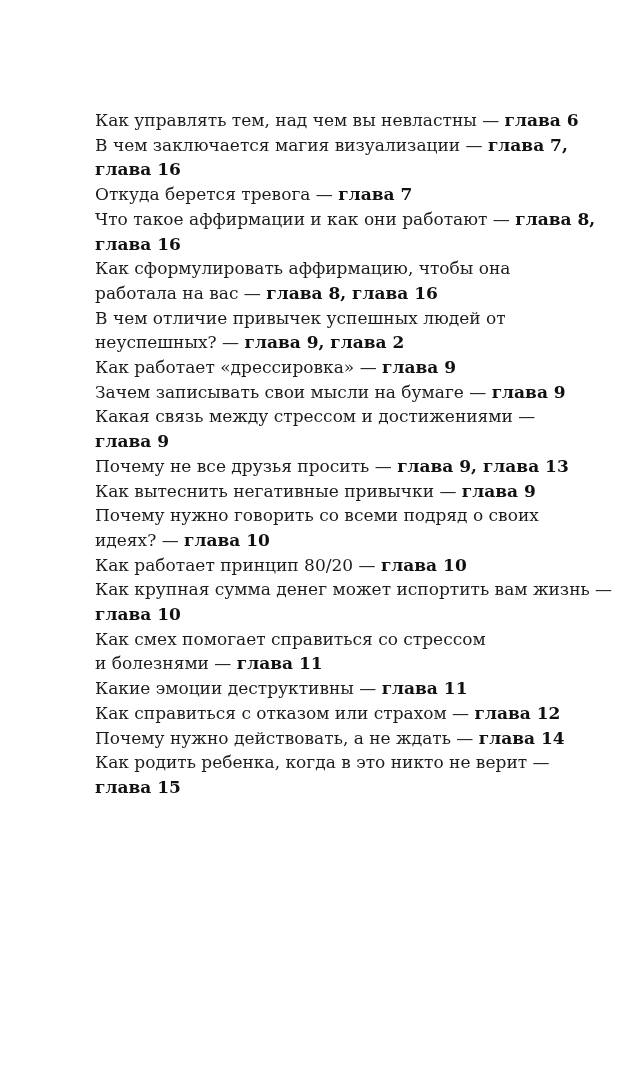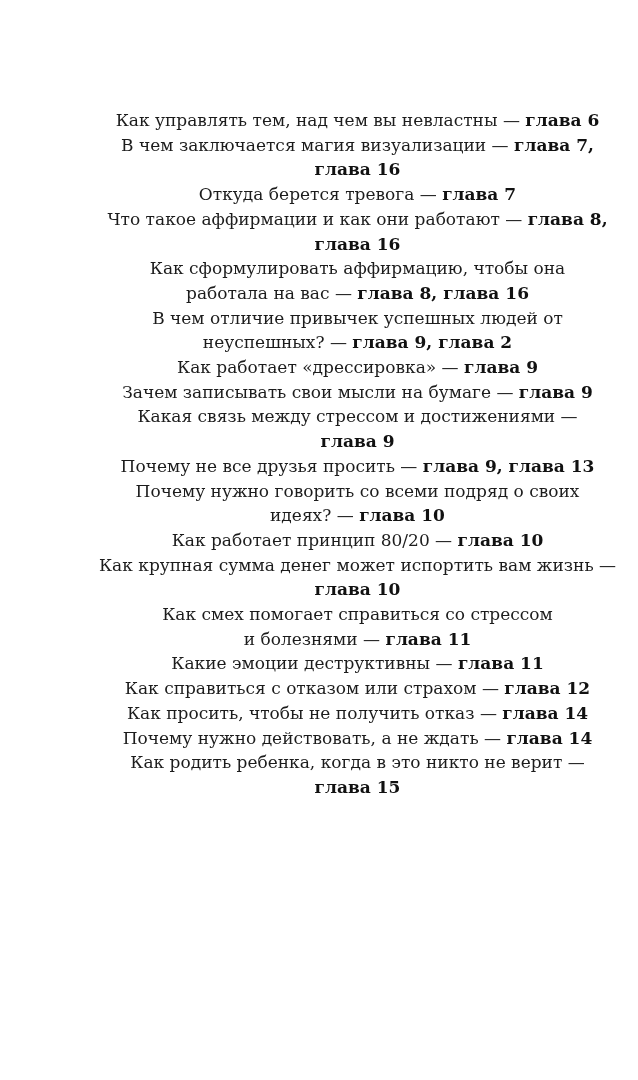--- a/index.html
+++ b/index.html
@@ -12,21 +12,20 @@
     background: #ffffff;
     font-family: "DejaVu Serif", "Liberation Serif", serif;
     color: #1c1c1c;
     overflow: hidden;
   }
   .page {
     position: relative;
     width: 638px;
     height: 956px;
     background: #ffffff;
-    text-align: center;
   }
   .toc {
     position: absolute;
     left: 95px;
     top: 108px;
     width: 525px;
   }
   .entry {
     margin: 0;
     padding: 0;
@@ -53,27 +52,27 @@
 глава 16</strong></p>
       <p class="entry"><span>Как сформулировать аффирмацию, чтобы она
 работала на вас — </span><strong>глава 8, глава 16</strong></p>
       <p class="entry"><span>В чем отличие привычек успешных людей от
 неуспешных? — </span><strong>глава 9, глава 2</strong></p>
       <p class="entry"><span>Как работает «дрессировка» — </span><strong>глава 9</strong></p>
       <p class="entry"><span>Зачем записывать свои мысли на бумаге — </span><strong>глава 9</strong></p>
       <p class="entry"><span>Какая связь между стрессом и достижениями — </span><strong>
 глава 9</strong></p>
       <p class="entry"><span>Почему не все друзья просить — </span><strong>глава 9, глава 13</strong></p>
+      <p class="entry"><span>Как вытеснить негативные привычки — </span><strong>глава 9</strong></p>
       <p class="entry"><span>Почему нужно говорить со всеми подряд о своих
 идеях? — </span><strong>глава 10</strong></p>
       <p class="entry"><span>Как работает принцип 80/20 — </span><strong>глава 10</strong></p>
       <p class="entry"><span>Как крупная сумма денег может испортить вам жизнь — </span><strong>
 глава 10</strong></p>
       <p class="entry"><span>Как смех помогает справиться со стрессом
 и болезнями — </span><strong>глава 11</strong></p>
       <p class="entry"><span>Какие эмоции деструктивны — </span><strong>глава 11</strong></p>
       <p class="entry"><span>Как справиться с отказом или страхом — </span><strong>глава 12</strong></p>
-      <p class="entry"><span>Как просить, чтобы не получить отказ — </span><strong>глава 14</strong></p>
       <p class="entry"><span>Почему нужно действовать, а не ждать — </span><strong>глава 14</strong></p>
       <p class="entry"><span>Как родить ребенка, когда в это никто не верит — </span><strong>
 глава 15</strong></p>
     </div>
 </div>
 
 </body></html>

